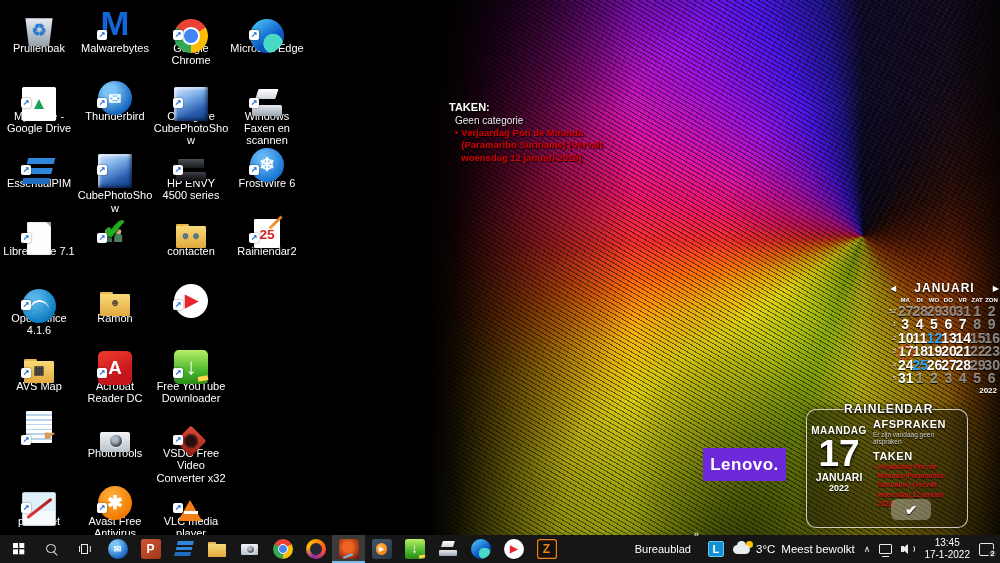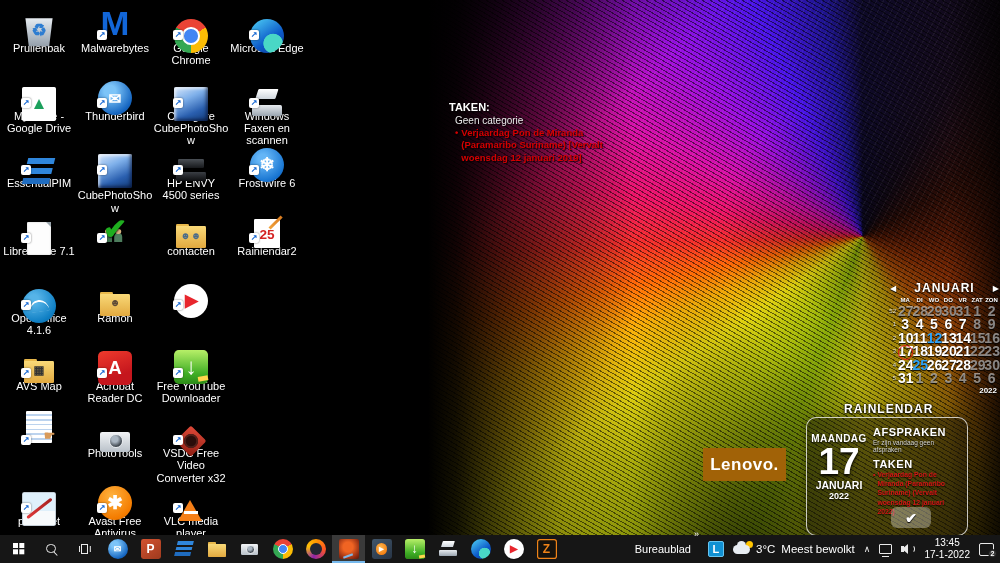--- a/index.html
+++ b/index.html
@@ -192,21 +192,21 @@
   .sc::after{content:"↗";font-size:8px;font-weight:bold;color:#1567d3;line-height:1}
 
   
   #overlay-tasks{position:absolute;left:449px;top:101px;width:158px;z-index:6}
   .ot-title{font-size:11px;font-weight:bold;color:#fff;text-shadow:1px 1px 2px #000}
   .ot-cat{font-size:10px;color:#e9e9e9;margin:2px 0 1px 6px;text-shadow:1px 1px 2px #000}
   .ot-item{font-size:9.5px;font-weight:bold;color:#d40000;margin-left:6px;display:flex;gap:3px;
     line-height:1.3;text-shadow:1px 1px 1px rgba(0,0,0,.8)}
 
   
-  #lenovo-badge{position:absolute;left:703px;top:448px;width:83px;height:33px;background:#a16207;
+  #lenovo-badge{position:absolute;left:703px;top:448px;width:83px;height:33px;background:#6d28d9;
     color:#fff;font-weight:bold;font-size:17px;display:flex;align-items:center;
     justify-content:center;letter-spacing:.5px;z-index:4}
 
   
   #calendar{position:absolute;left:889px;top:281px;width:111px;z-index:6;color:#fff}
   .cal-head{display:flex;align-items:center;justify-content:space-between;padding:0 1px}
   .cal-month{font-size:12px;font-weight:bold;letter-spacing:1px;text-shadow:0 1px 2px #000}
   .cal-arrow{font-size:8px;color:#fff;text-shadow:0 1px 1px #000;cursor:pointer}
   #cal-grid{display:grid;grid-template-columns:9px repeat(7,14.4px);margin-top:2px}
   .cal-dh{font-size:6px;font-weight:bold;text-align:center;text-shadow:0 1px 1px #000;
@@ -219,21 +219,21 @@
   .cal-d.blue{color:#2fa3f7}
   .cal-d.today::before{content:"";position:absolute;left:0;top:0;width:13px;height:13px;
     border:1.6px solid #e31515;border-radius:50%}
   .cal-year{text-align:right;font-size:8px;font-weight:bold;padding-right:3px;margin-top:1px;
     text-shadow:0 1px 1px #000}
 
   
   #rainlendar{position:absolute;left:806px;top:402px;width:162px;z-index:7}
   .rl-title{position:absolute;top:0;left:38px;font-size:12px;font-weight:bold;color:#fff;
     letter-spacing:1px;text-shadow:0 1px 2px #000,0 0 3px #000;z-index:2}
-  .rl-box{position:relative;margin-top:15px;height:119px;border:1px solid rgba(255,255,255,.75);
+  .rl-box{position:relative;margin-top:7px;height:119px;border:1px solid rgba(255,255,255,.75);
     border-radius:10px;background:rgba(24,20,8,.45);box-shadow:0 0 8px rgba(0,0,0,.45);
     display:flex}
   .rl-left{width:64px;padding-top:15px;text-align:center;color:#fff}
   .rl-dayname{font-size:10px;font-weight:bold;letter-spacing:.5px;text-shadow:0 1px 2px #000}
   .rl-daynum{font-size:37px;font-weight:bold;line-height:.95;text-shadow:0 2px 3px #000}
   .rl-month{font-size:10.5px;font-weight:bold;text-shadow:0 1px 2px #000}
   .rl-year{font-size:9px;font-weight:bold;text-shadow:0 1px 2px #000}
   .rl-right{flex:1;padding:8px 5px 0 2px;position:relative;color:#fff}
   .rl-h{font-size:11px;font-weight:bold;letter-spacing:.5px;text-shadow:0 1px 2px #000}
   .rl-sub{font-size:6.5px;color:#d2d2d2;margin:1px 0 5px;text-shadow:0 1px 1px #000}

